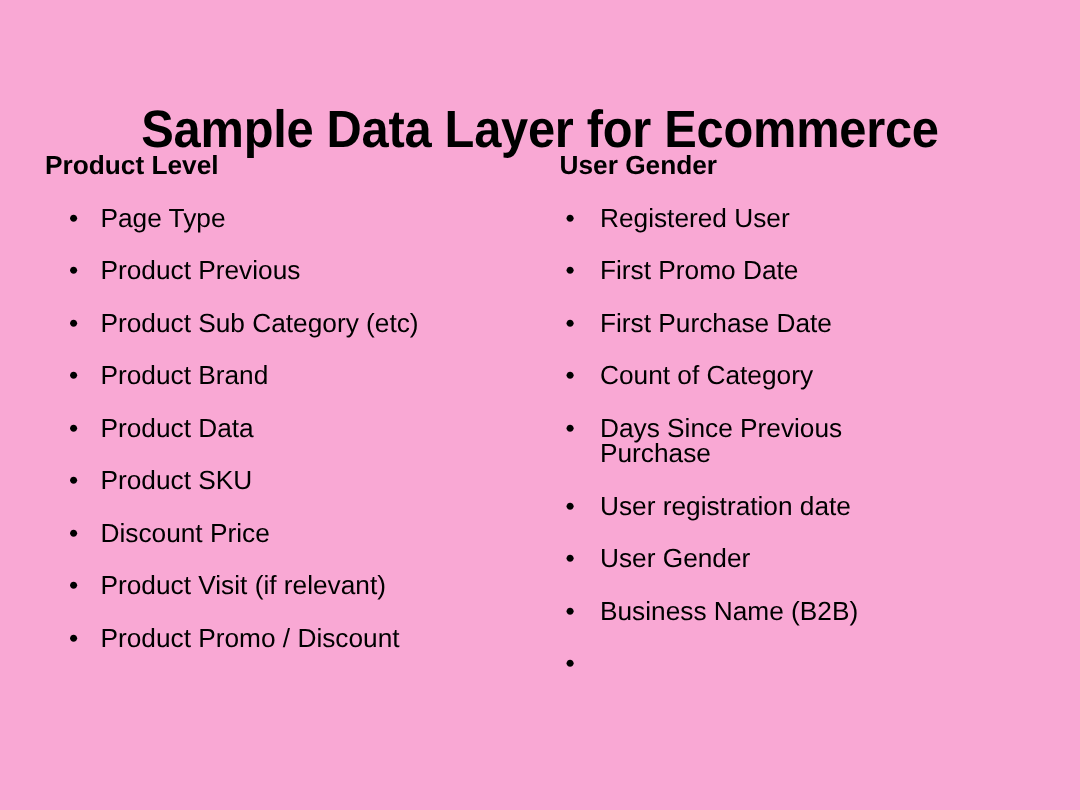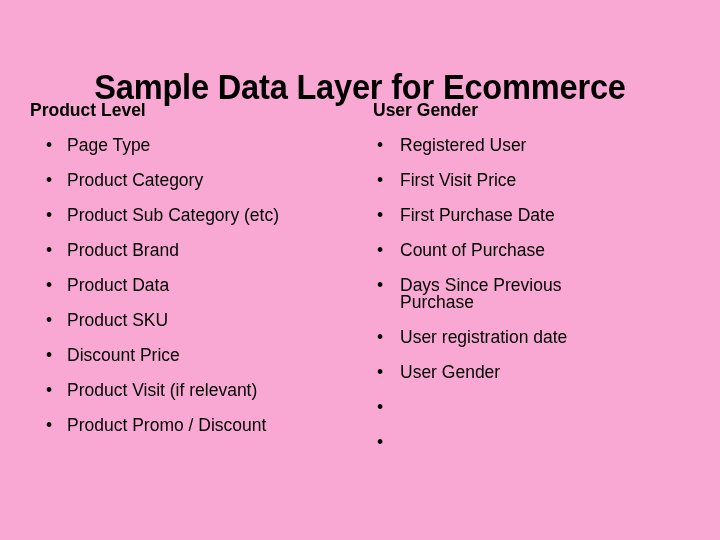--- a/index.html
+++ b/index.html
@@ -137,21 +137,21 @@
     <section class="column column-left">
       <h2 class="col-heading">Product Level</h2>
 
       <ul class="col-list">
         <li>
           <span class="bullet">•</span>
           <span class="item-text">Page Type</span>
         </li>
         <li>
           <span class="bullet">•</span>
-          <span class="item-text">Product Category</span>
+          <span class="item-text">Product Previous</span>
         </li>
         <li>
           <span class="bullet">•</span>
           <span class="item-text">Product Sub Category (etc)</span>
         </li>
         <li>
           <span class="bullet">•</span>
           <span class="item-text">Product Brand</span>
         </li>
         <li>
@@ -180,44 +180,45 @@
     <section class="column column-right">
       <h2 class="col-heading">User Gender</h2>
 
       <ul class="col-list">
         <li>
           <span class="bullet">•</span>
           <span class="item-text">Registered User</span>
         </li>
         <li>
           <span class="bullet">•</span>
-          <span class="item-text">First Visit Price</span>
+          <span class="item-text">First Promo Date</span>
         </li>
         <li>
           <span class="bullet">•</span>
           <span class="item-text">First Purchase Date</span>
         </li>
         <li>
           <span class="bullet">•</span>
-          <span class="item-text">Count of Purchase</span>
+          <span class="item-text">Count of Category</span>
         </li>
         <li>
           <span class="bullet">•</span>
           <span class="item-text">Days Since Previous Purchase</span>
         </li>
         <li>
           <span class="bullet">•</span>
           <span class="item-text">User registration date</span>
         </li>
         <li>
           <span class="bullet">•</span>
           <span class="item-text">User Gender</span>
         </li>
         <li>
           <span class="bullet">•</span>
+          <span class="item-text">Business Name (B2B)</span>
         </li>
         <li>
           <span class="bullet">•</span>
         </li>
       </ul>
     </section>
 
   </div>
 </div>
 

